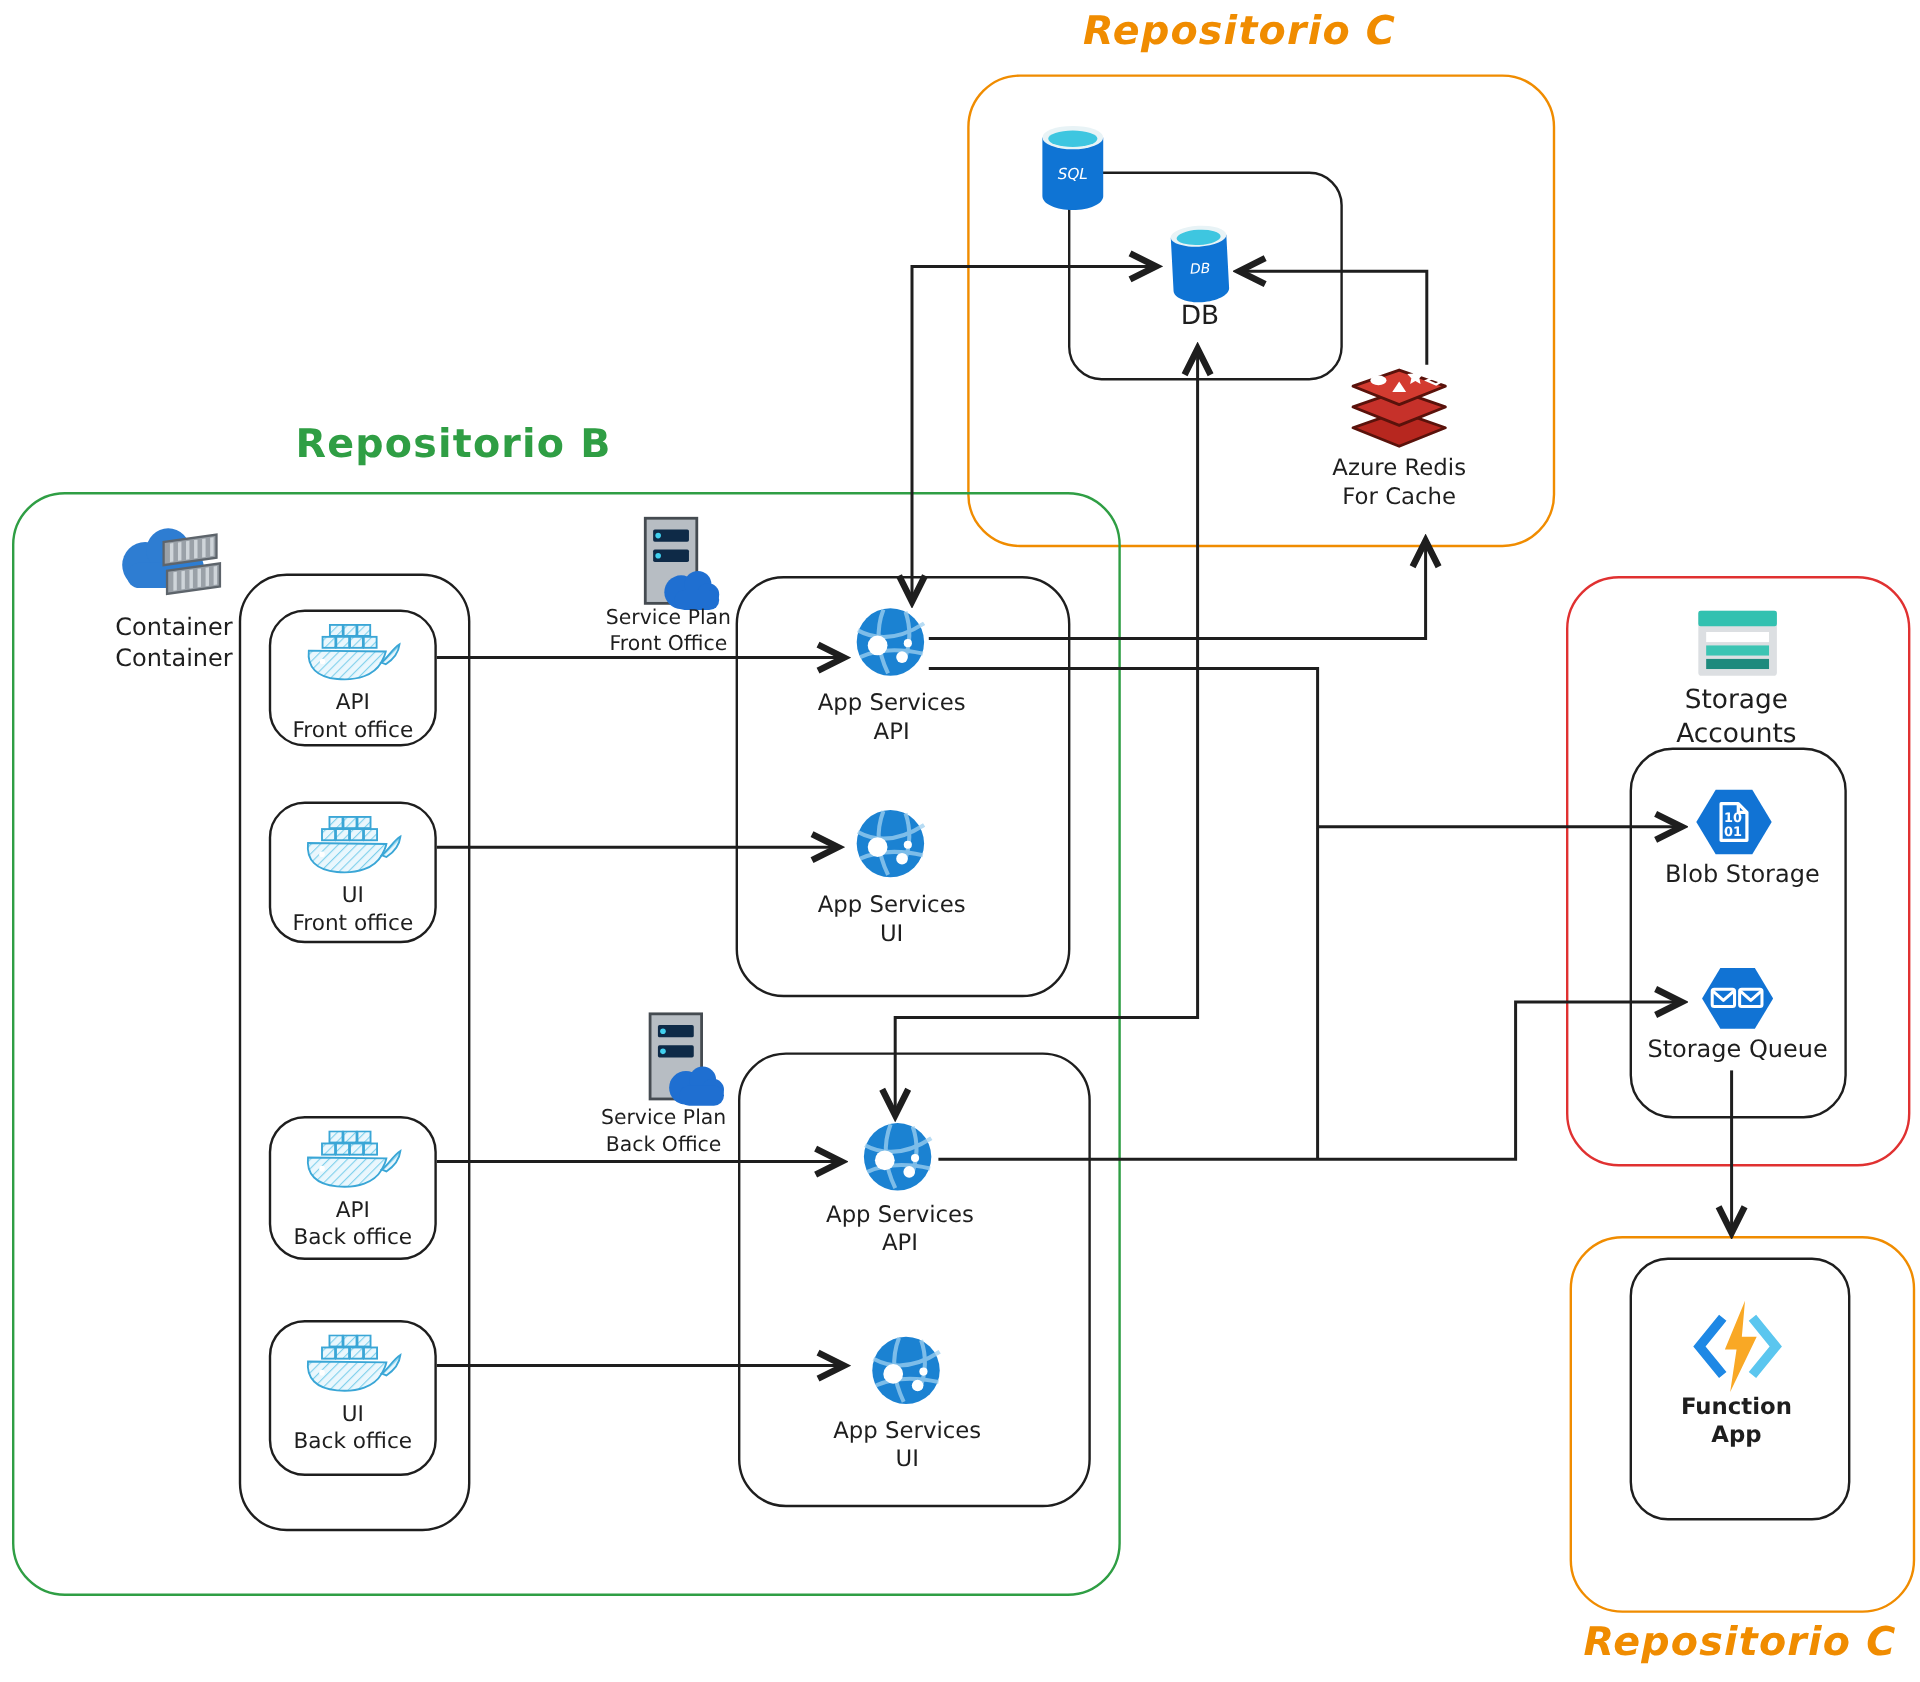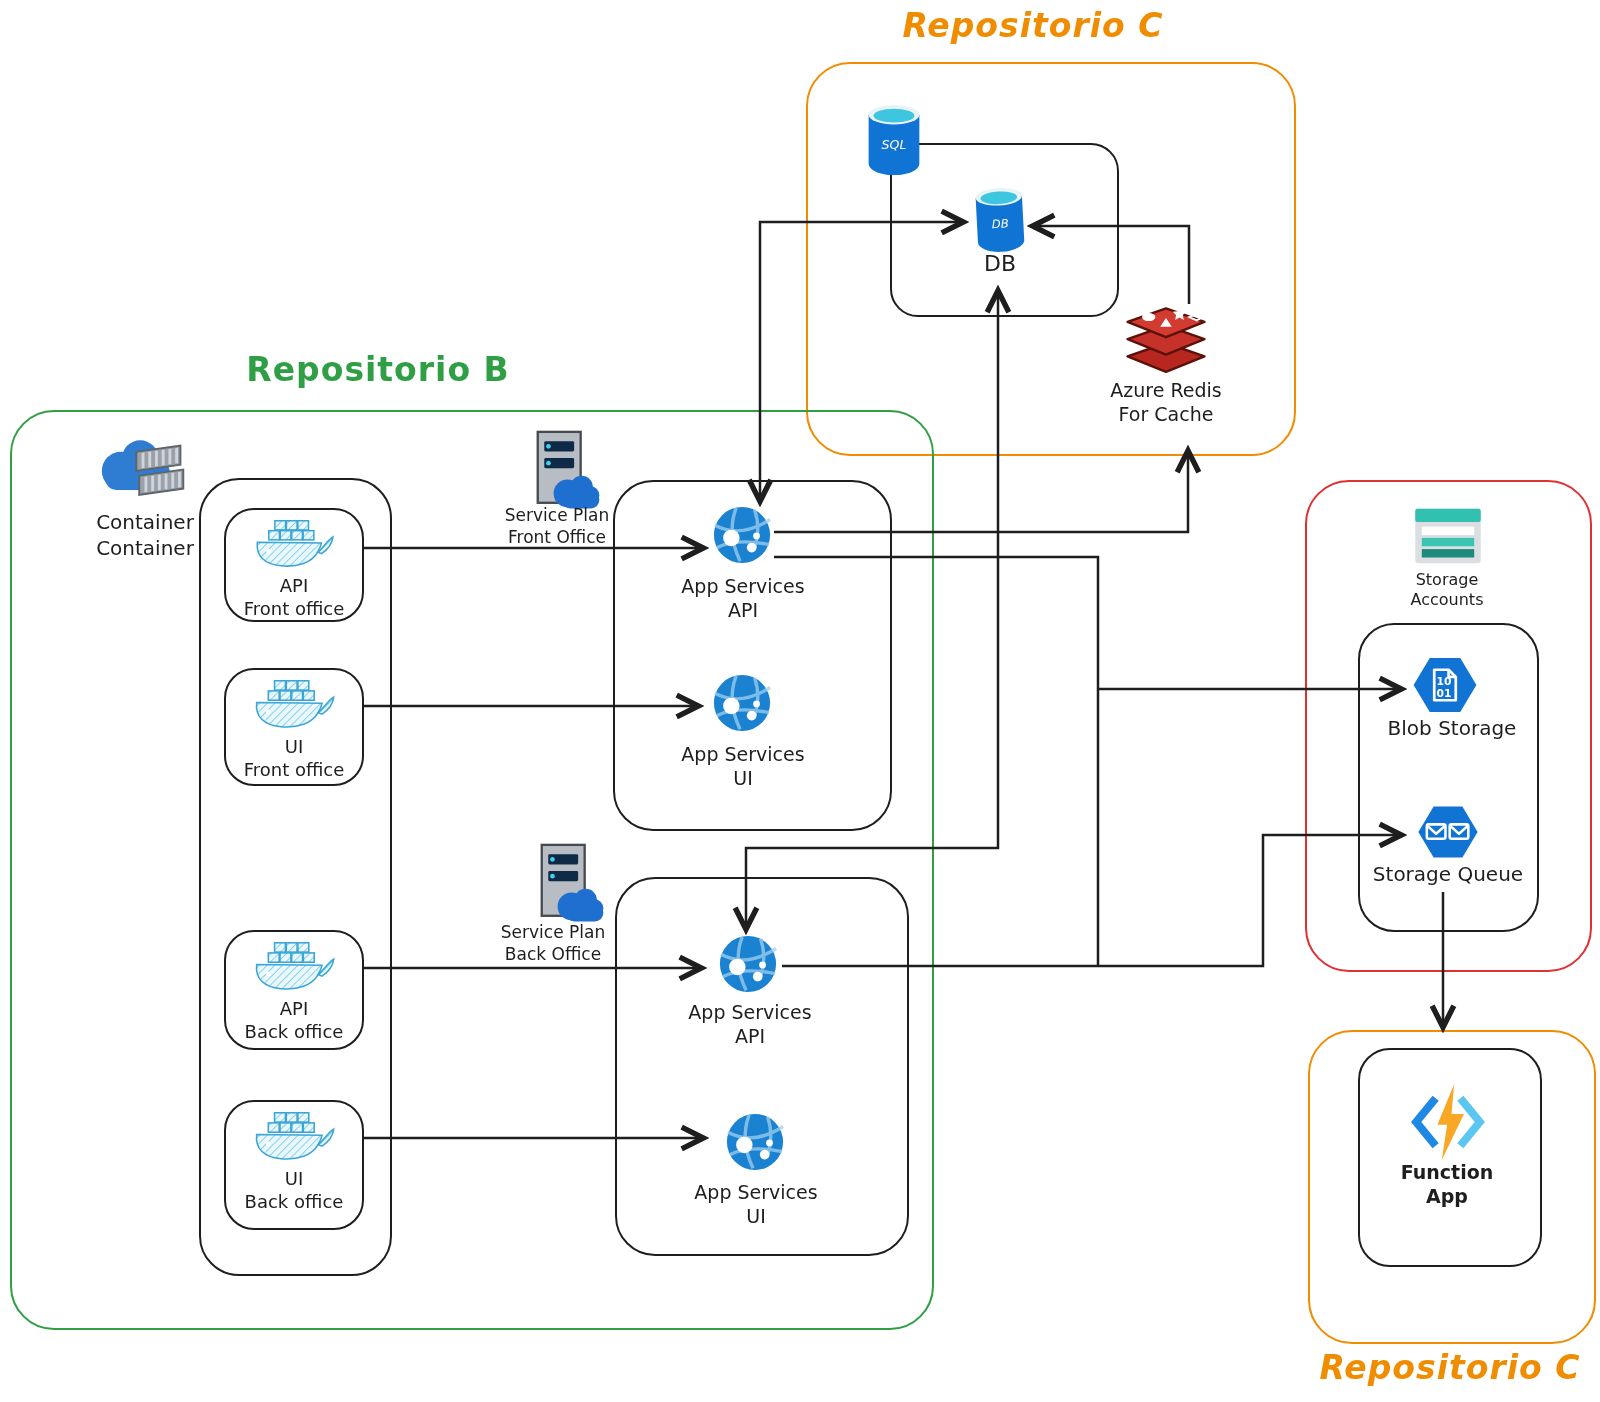--- a/index.html
+++ b/index.html
@@ -328,21 +328,21 @@
     <span>UI</span>
   </div>
 
   <svg class="icon" style="left:1412px;top:507px;" width="72" height="58" viewBox="0 0 74 62">
     <rect x="2" y="2" width="70" height="58" rx="3" fill="#dcdfe2"></rect>
     <rect x="2" y="2" width="70" height="14" rx="2" fill="#32c1b0"></rect>
     <rect x="9" y="21" width="56" height="9" fill="#ffffff"></rect>
     <rect x="9" y="33" width="56" height="9" fill="#3cc4b3"></rect>
     <rect x="9" y="45" width="56" height="9" fill="#1e8a7d"></rect>
   </svg>
-  <div class="node-label" style="left:1447px;top:570px;font-size:16px;">
+  <div class="node-label" style="left:1447px;top:570px;font-size:22px;">
     <span>Storage</span>
     <span>Accounts</span>
   </div>
 
   <svg class="icon" style="left:1408px;top:650px;" width="74" height="70" viewBox="0 0 78 78">
     <polygon points="4,39 22,9 56,9 74,39 56,69 22,69" fill="#1173d4"></polygon>
     <g stroke="#fff" stroke-width="3" fill="none" stroke-linejoin="round">
       <path d="M27 22 h16 l8 8 v26 h-24 z"></path>
       <path d="M43 22 v8 h8"></path>
     </g>

